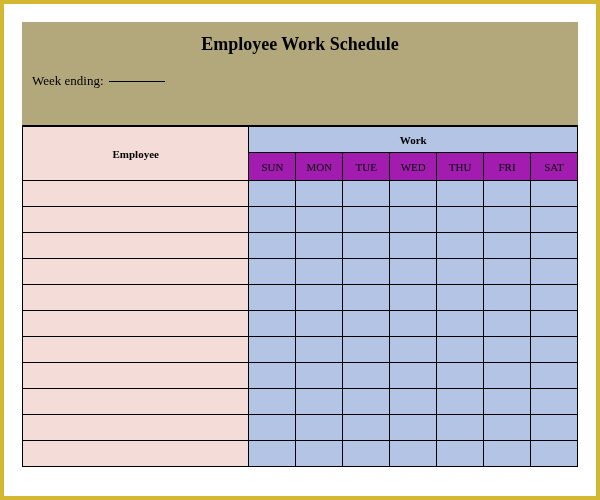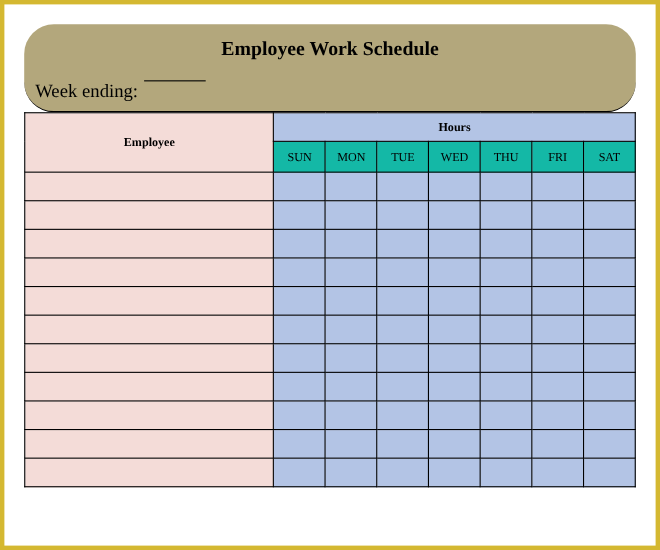--- a/index.html
+++ b/index.html
@@ -17,34 +17,33 @@
       border: 4px solid #d4b831;
       background: #fff;
       padding: 18px;
     }
     .content {
       width: 100%;
       height: 100%;
     }
     .header-section {
       background: #b3a77c;
-      padding: 12px 10px 8px 10px;
+      padding: 12px 10px 36px 10px;
       border-bottom: 1px solid #000;
-      border-radius: 27px;
     }
     .title {
       text-align: center;
       font-weight: bold;
       font-size: 18px;
       margin-bottom: 18px;
     }
     .week-ending {
-      font-size: 17px;
+      font-size: 13px;
       display: flex;
-      align-items: flex-start;
+      align-items: center;
     }
     .week-ending-label {
       margin-right: 4px;
     }
     .week-ending-line {
       display: inline-block;
       width: 56px;
       border-bottom: 1px solid #000;
       height: 1px;
       margin-left: 1px;
@@ -71,21 +70,21 @@
       height: 26px;
     }
     .sub-header-row th {
       height: 28px;
     }
     .employee-header {
       background: #f4dcd8;
       font-weight: bold;
     }
     .day-header {
-      background: #14b8a6;
+      background: #a21caf;
       font-weight: normal;
     }
     .data-row td {
       height: 26px;
     }
     .emp-cell {
       background: #f4dcd8;
     }
     .hour-cell {
       background: #b3c4e5;
@@ -110,21 +109,21 @@
         <col class="day-col">
         <col class="day-col">
         <col class="day-col">
         <col class="day-col">
         <col class="day-col">
         <col class="day-col">
       </colgroup>
       <thead>
         <tr>
           <th rowspan="2" class="employee-header">Employee</th>
-          <th colspan="7" class="hours-header">Hours</th>
+          <th colspan="7" class="hours-header">Work</th>
         </tr>
         <tr class="sub-header-row">
           <th class="day-header">SUN</th>
           <th class="day-header">MON</th>
           <th class="day-header">TUE</th>
           <th class="day-header">WED</th>
           <th class="day-header">THU</th>
           <th class="day-header">FRI</th>
           <th class="day-header">SAT</th>
         </tr>

